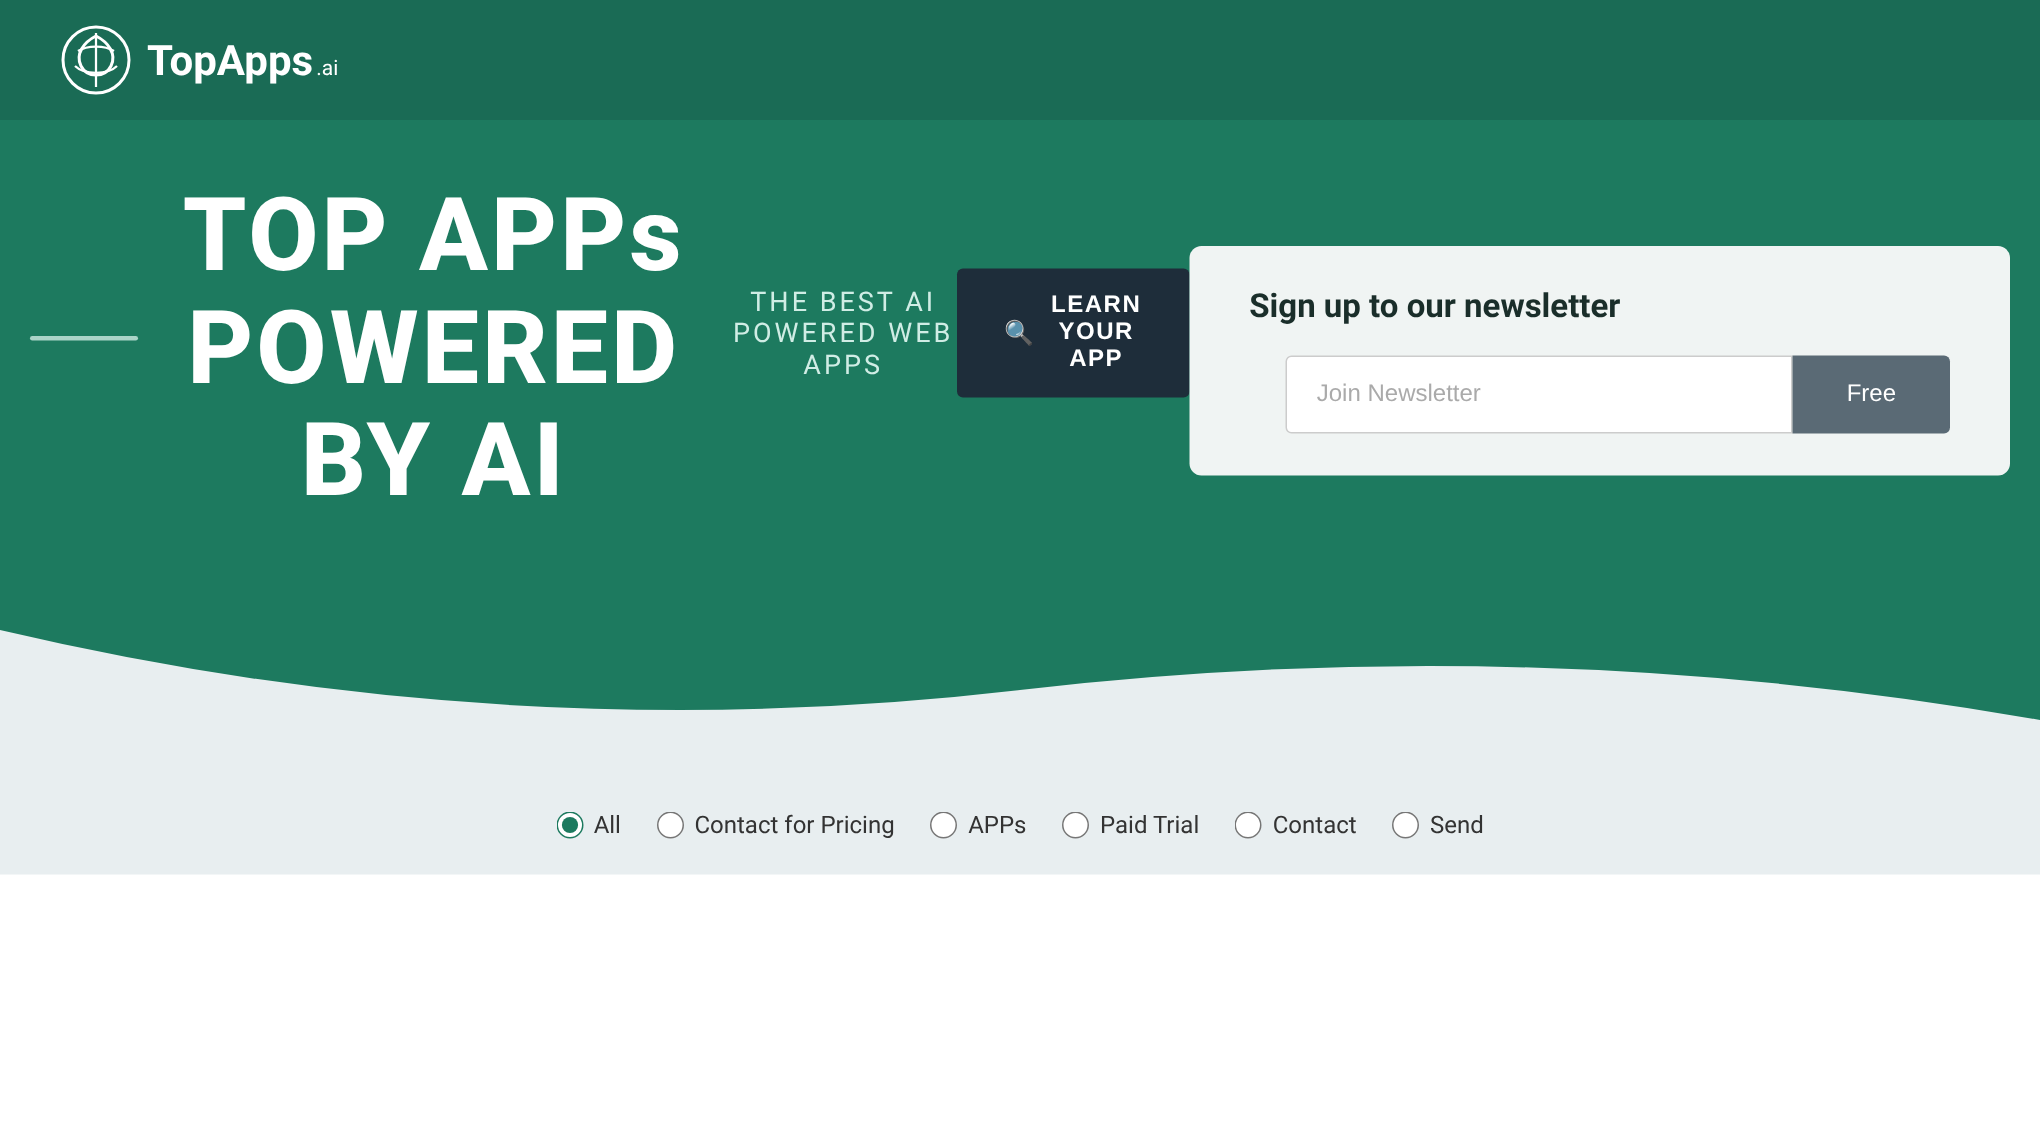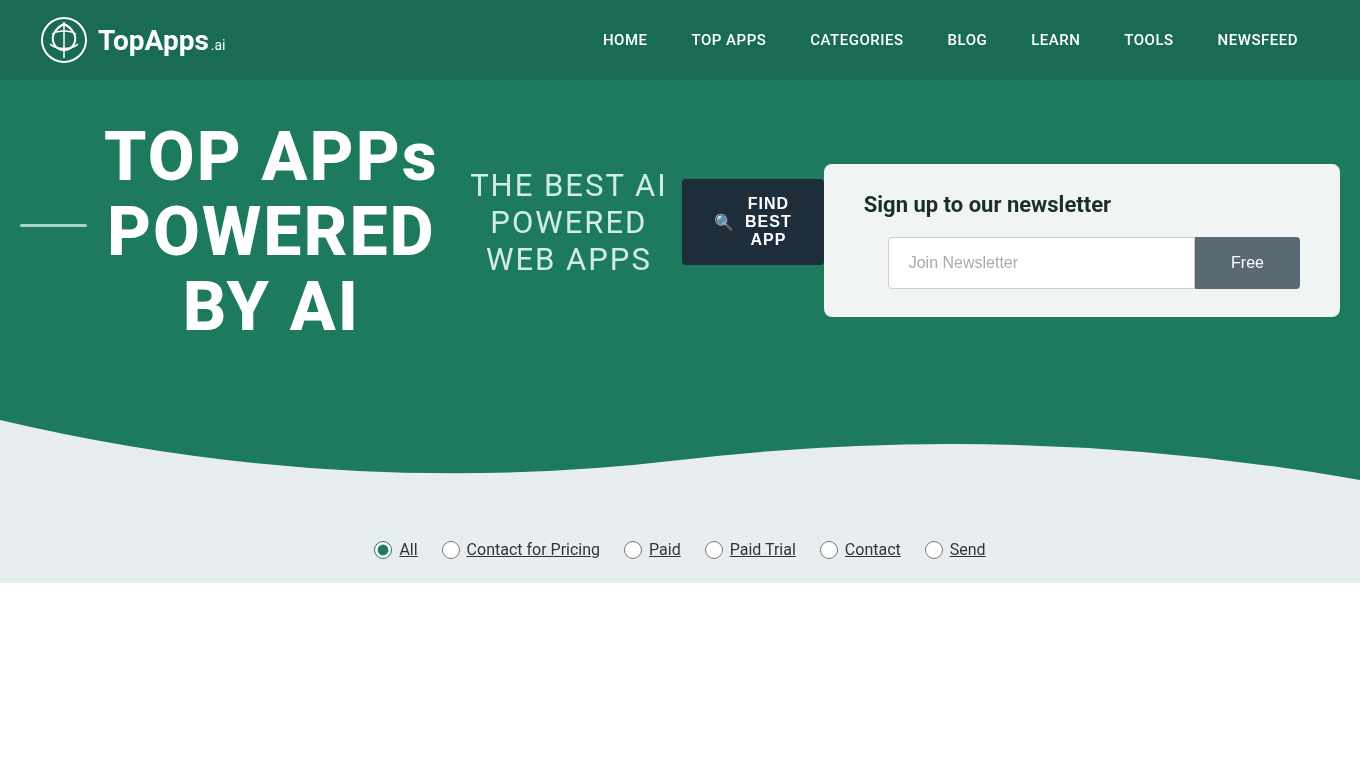--- a/index.html
+++ b/index.html
@@ -92,21 +92,21 @@
       font-size: 68px;
       font-weight: 800;
       text-align: center;
       letter-spacing: 2px;
       margin-bottom: 16px;
       line-height: 1.1;
     }
 
     .hero-subtitle {
       color: #d0ede5;
-      font-size: 31px;
+      font-size: 18px;
       font-weight: 400;
       text-align: center;
       letter-spacing: 2px;
       margin-bottom: 36px;
     }
 
     .find-app-btn {
       background-color: #1e2d3a;
       color: white;
       border: none;
@@ -190,21 +190,20 @@
       padding: 10px 0 24px;
     }
 
     .filter-option {
       display: flex;
       align-items: center;
       gap: 7px;
       font-size: 16px;
       color: #333;
       cursor: pointer;
-      text-decoration: underline;
     }
 
     .filter-radio {
       width: 18px;
       height: 18px;
       accent-color: #1d7a5f;
       cursor: pointer;
     }
 
     
@@ -228,53 +227,30 @@
       <circle cx="24" cy="24" r="22" stroke="white" stroke-width="2" fill="none"></circle>
       <path d="M24 8 C16 12, 10 20, 14 28 C18 36, 30 36, 34 28 C38 20, 32 12, 24 8Z" stroke="white" stroke-width="2" fill="none"></path>
       <path d="M12 18 C18 14, 30 14, 36 18" stroke="white" stroke-width="1.5" fill="none"></path>
       <path d="M10 28 C16 34, 32 34, 38 28" stroke="white" stroke-width="1.5" fill="none"></path>
       <line x1="24" y1="6" x2="24" y2="42" stroke="white" stroke-width="1.5"></line>
     </svg>
     <span class="logo-text">
       <span>TopApps</span><span class="logo-ai">.ai</span>
     </span>
   </a>
-  <ul>
-    <li>
-      <a href="#">HOME</a>
-    </li>
-    <li>
-      <a href="#">TOP APPS</a>
-    </li>
-    <li>
-      <a href="#">CATEGORIES</a>
-    </li>
-    <li>
-      <a href="#">BLOG</a>
-    </li>
-    <li>
-      <a href="#">LEARN</a>
-    </li>
-    <li>
-      <a href="#">TOOLS</a>
-    </li>
-    <li>
-      <a href="#">NEWSFEED</a>
-    </li>
-  </ul>
 </nav>
 
 <div class="hero-wave-wrapper">
   <div class="hero">
     <div class="hero-divider"></div>
     <h1 class="hero-title">TOP APPs POWERED BY AI</h1>
     <p class="hero-subtitle">THE BEST AI POWERED WEB APPS</p>
     <button class="find-app-btn">
       <span class="search-icon-btn">🔍</span>
-      <span>FIND BEST APP</span>
+      <span>LEARN YOUR APP</span>
     </button>
 
     <div class="newsletter-box">
       <div class="newsletter-title">Sign up to our newsletter</div>
       <div class="newsletter-form">
         <input class="newsletter-input" type="email" placeholder="Join Newsletter" style="">
         <button class="send-btn">Free</button>
       </div>
     </div>
   </div>
@@ -290,21 +266,21 @@
     <label class="filter-option">
       <input class="filter-radio" type="radio" name="pricing" value="all" checked="" style="">
       <span>All</span>
     </label>
     <label class="filter-option">
       <input class="filter-radio" type="radio" name="pricing" value="contact" style="">
       <span>Contact for Pricing</span>
     </label>
     <label class="filter-option">
       <input class="filter-radio" type="radio" name="pricing" value="free" style="">
-      <span>Paid</span>
+      <span>APPs</span>
     </label>
     <label class="filter-option">
       <input class="filter-radio" type="radio" name="pricing" value="free-trial" style="">
       <span>Paid Trial</span>
     </label>
     <label class="filter-option">
       <input class="filter-radio" type="radio" name="pricing" value="freemium" style="">
       <span>Contact</span>
     </label>
     <label class="filter-option">

